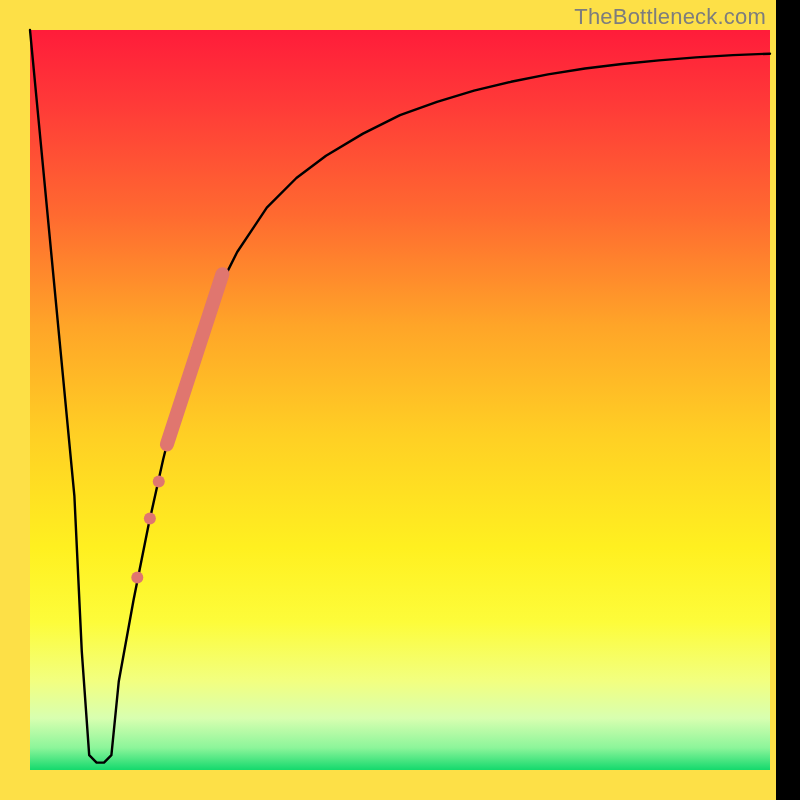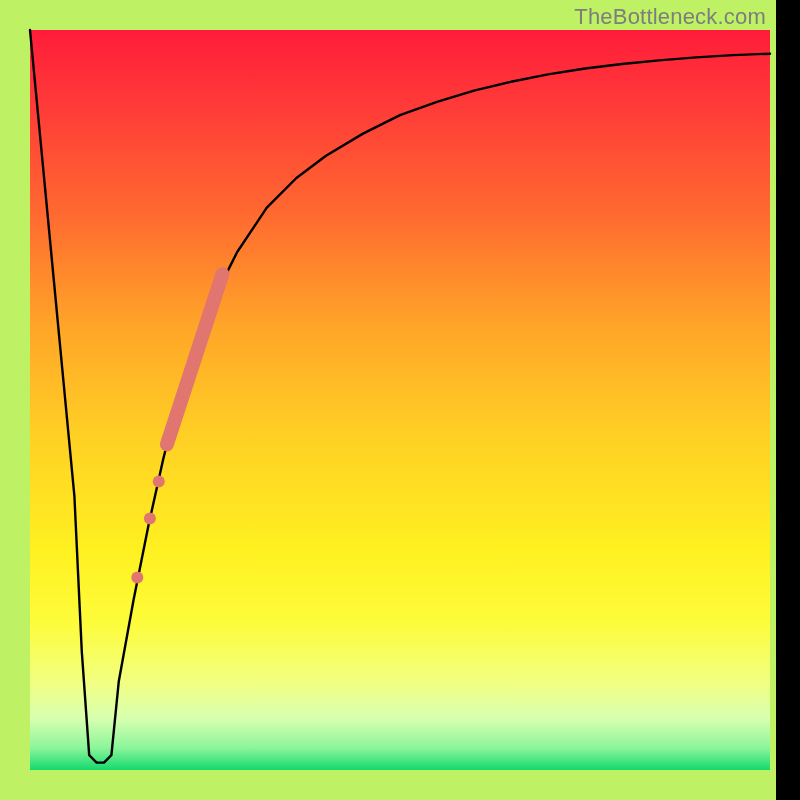--- a/index.html
+++ b/index.html
@@ -8,21 +8,21 @@
     width: 800px;
     height: 800px;
     overflow: hidden;
     background: #000;
     font-family: Arial, Helvetica, sans-serif;
   }
   .frame {
     position: relative;
     width: 776px;
     height: 800px;
-    background: #bef264;
+    background: #fde047;
   }
   .plot {
     position: absolute;
     left: 30px;
     top: 30px;
     width: 740px;
     height: 740px;
     background: linear-gradient(
       to bottom,
       #ff1c3a 0%,

